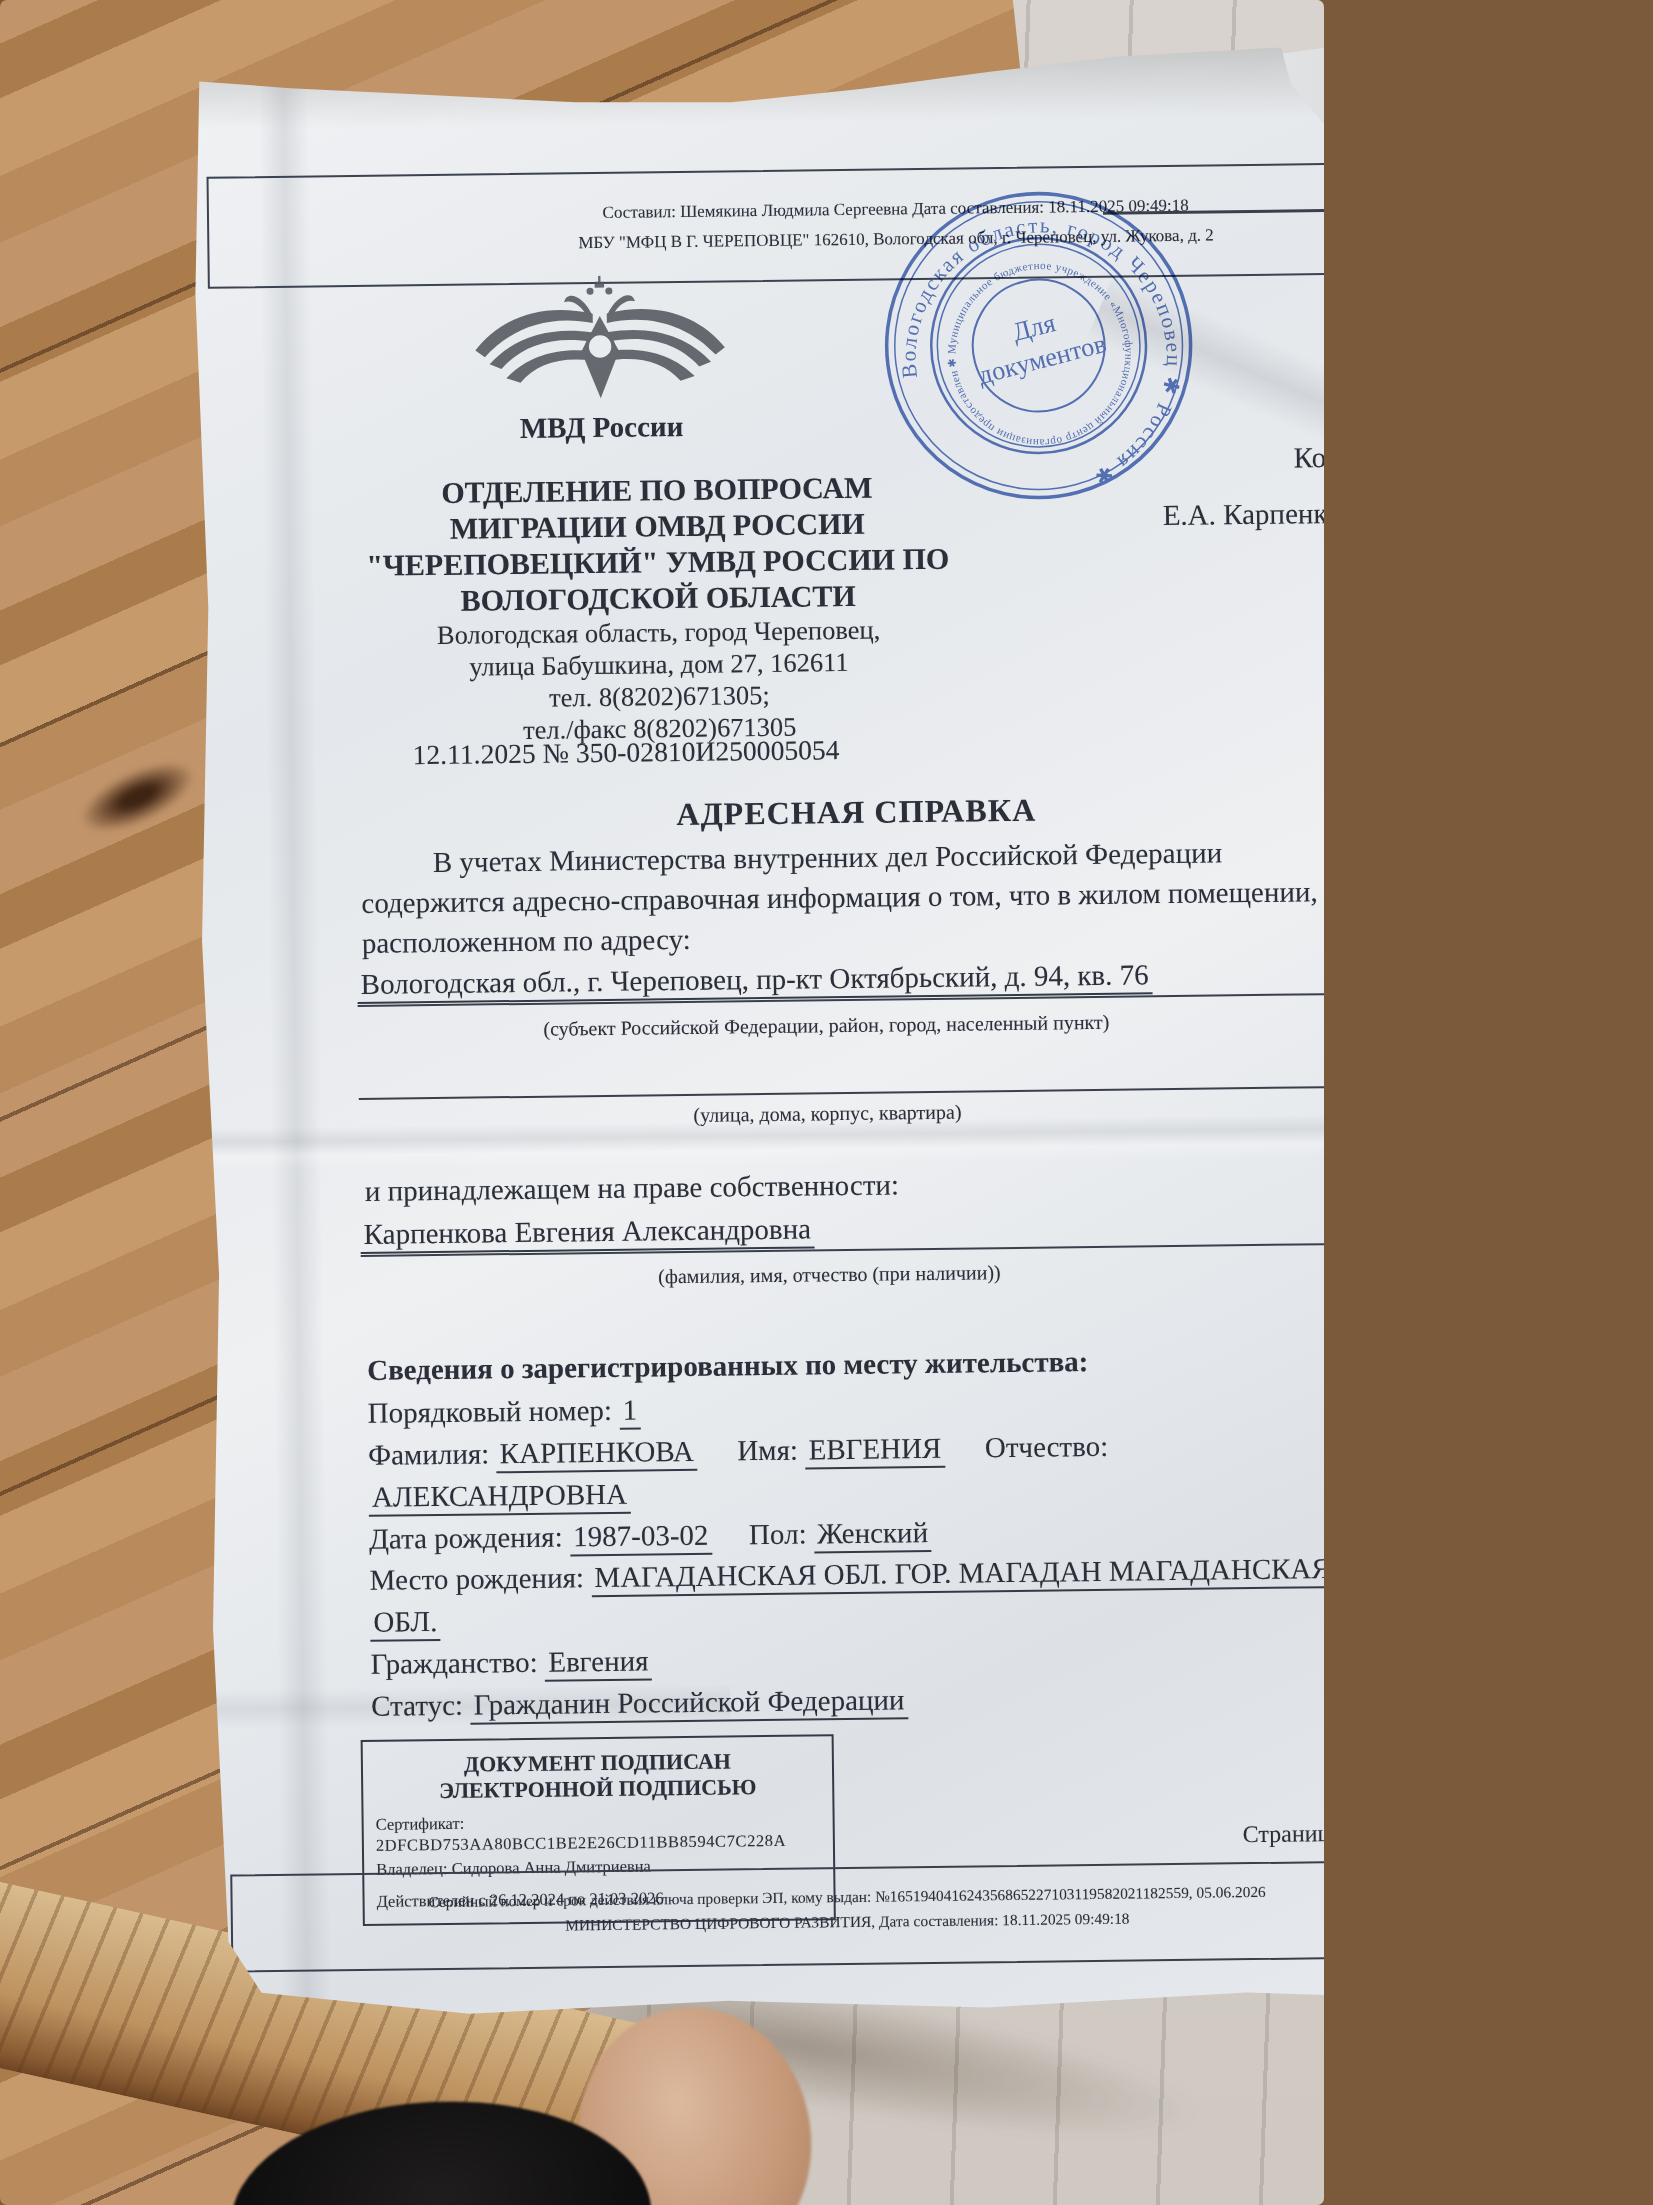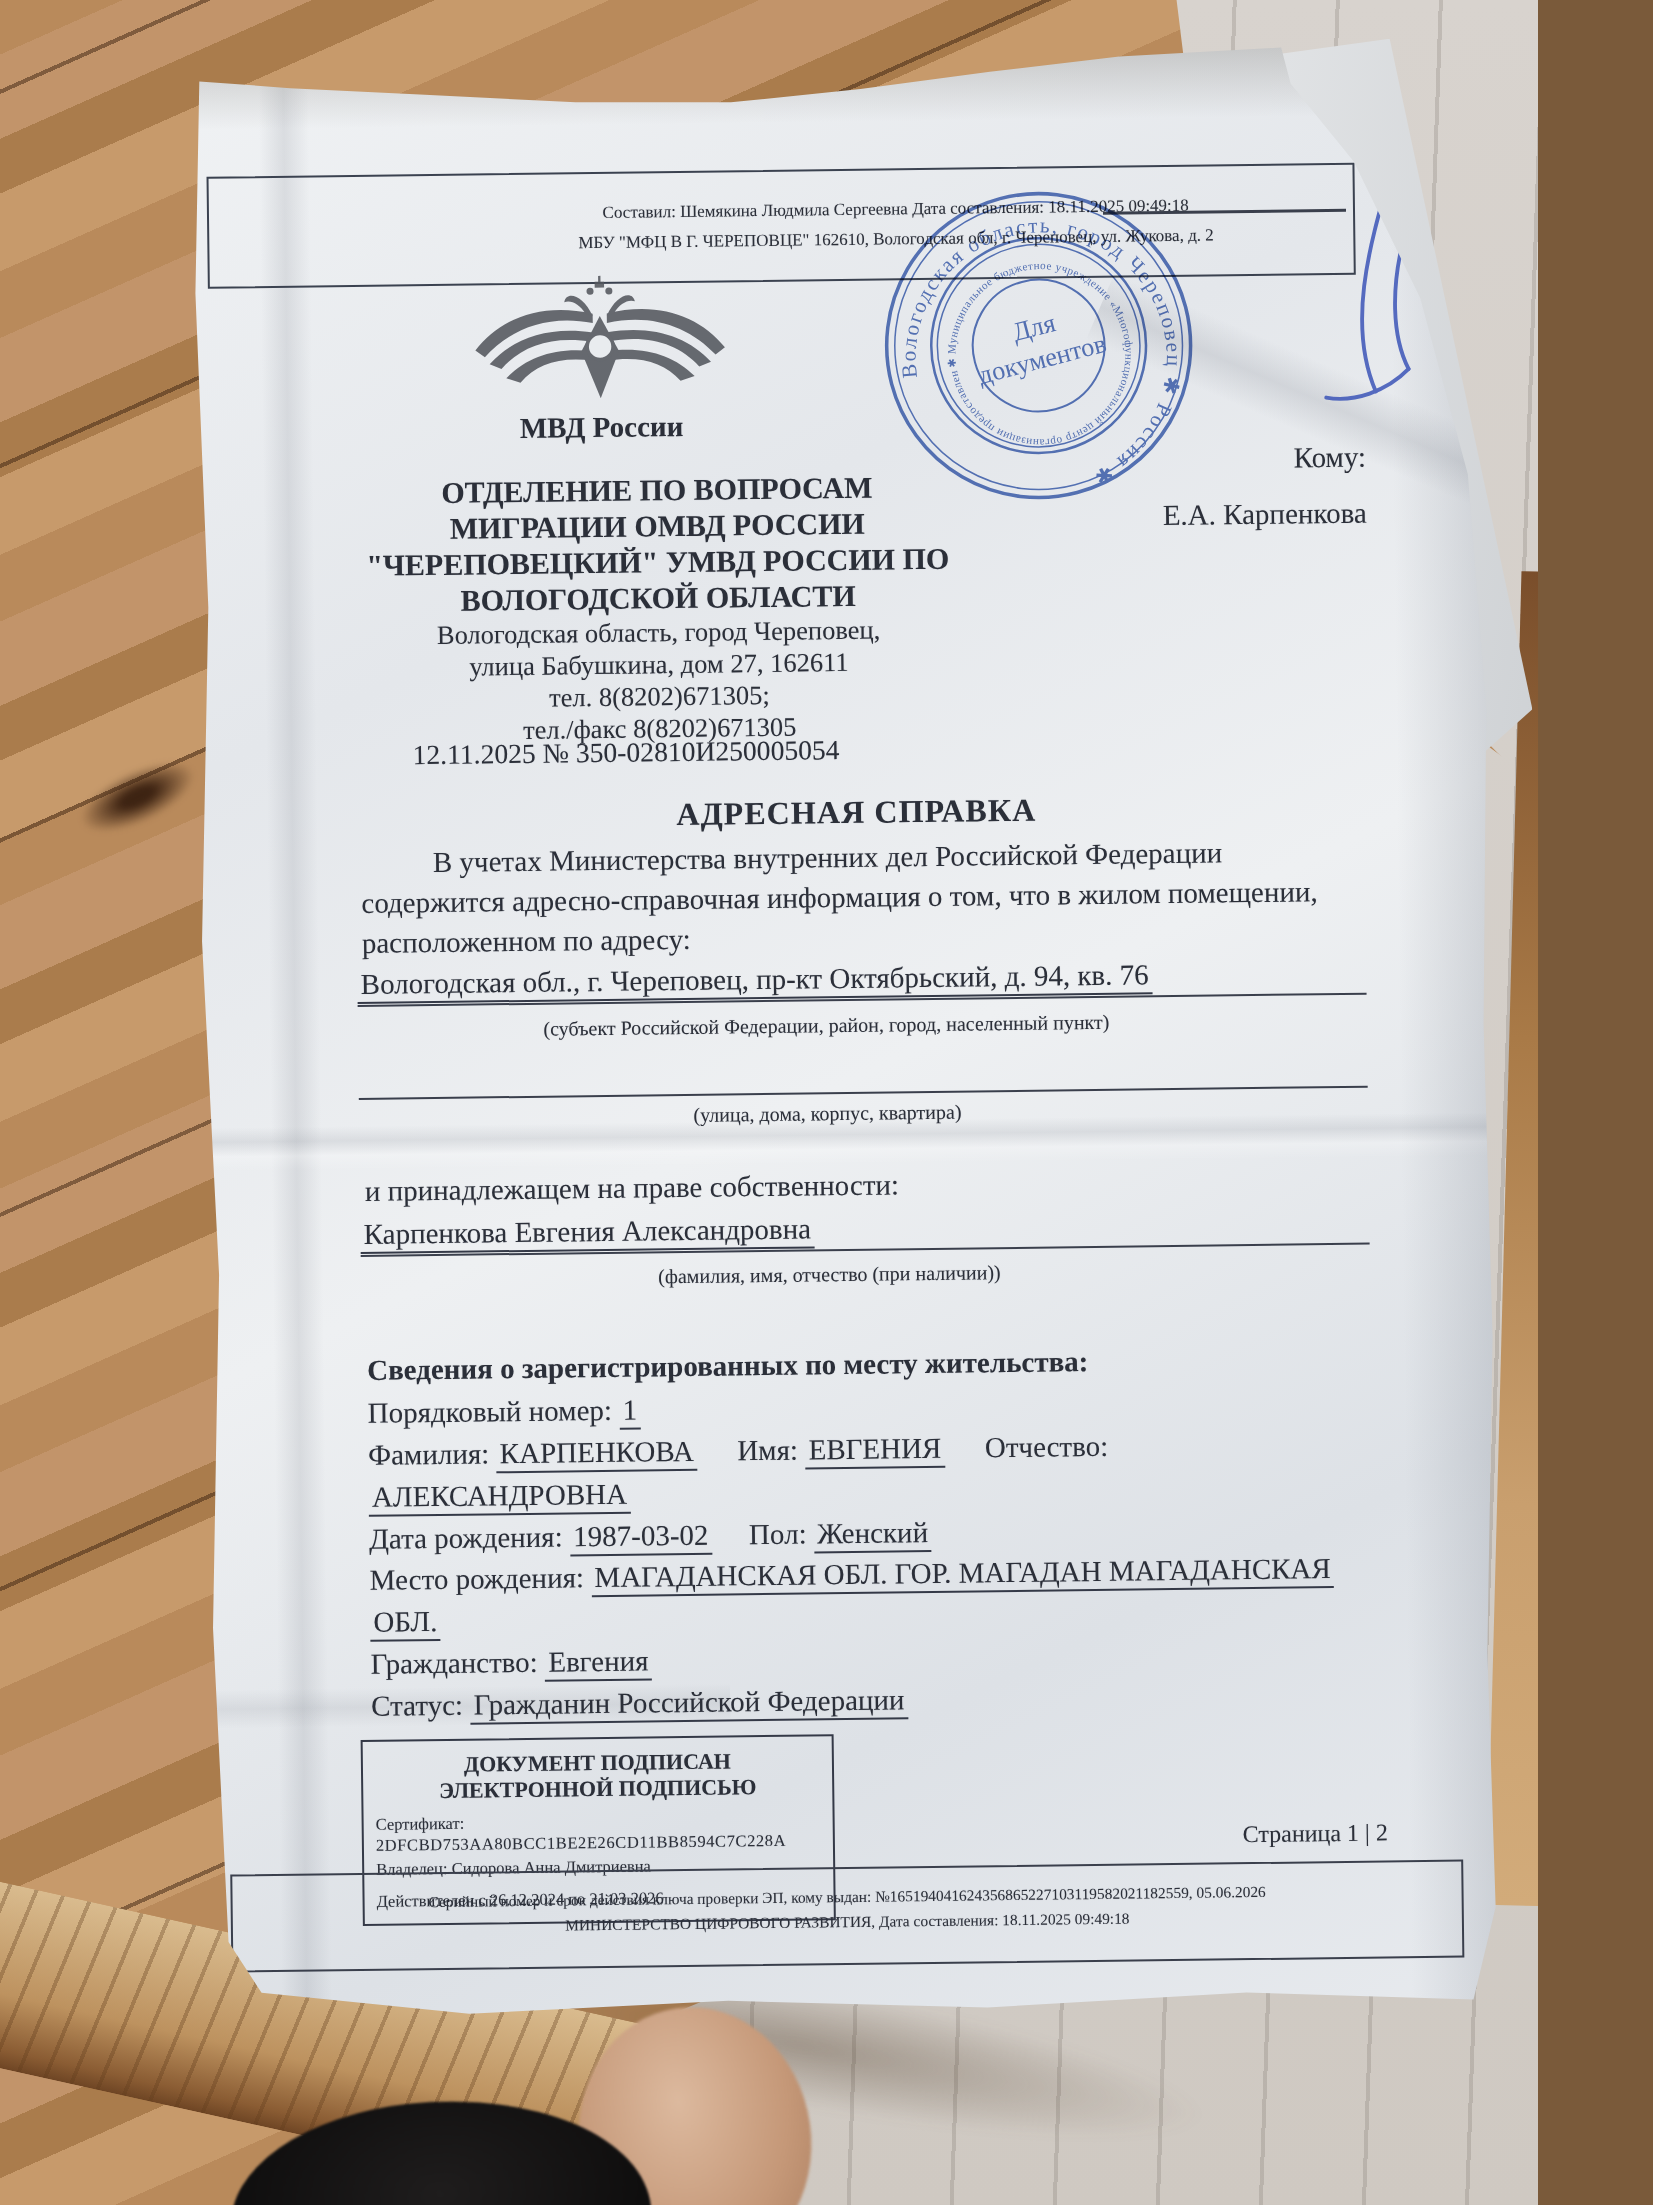--- a/index.html
+++ b/index.html
@@ -1,17 +1,17 @@
 <!DOCTYPE html>
 <html style="font-size:8.8px"><head>
 <meta charset="utf-8">
 <style>
   html,body{margin:0;padding:0;background:#7a5a3a;}
-  .photo{position:relative;width:1538px;height:2205px;overflow:hidden;
-    font-family:"Liberation Serif", serif;}
+  .photo{position:relative;width:1324px;height:2205px;overflow:hidden;
+    font-family:"Liberation Serif", serif;border-radius:7px;}
   .abs{position:absolute;}
   
   .bg-wood{inset:0;
     background:
       repeating-linear-gradient(-24deg,
         rgba(61,35,16,.0) 0 160px, rgba(61,35,16,.55) 160px 165px, rgba(61,35,16,0) 165px 336px),
       repeating-linear-gradient(-24deg,
         #b9895a 0 52px, #c append 50px),
       #b9895a;}
   

